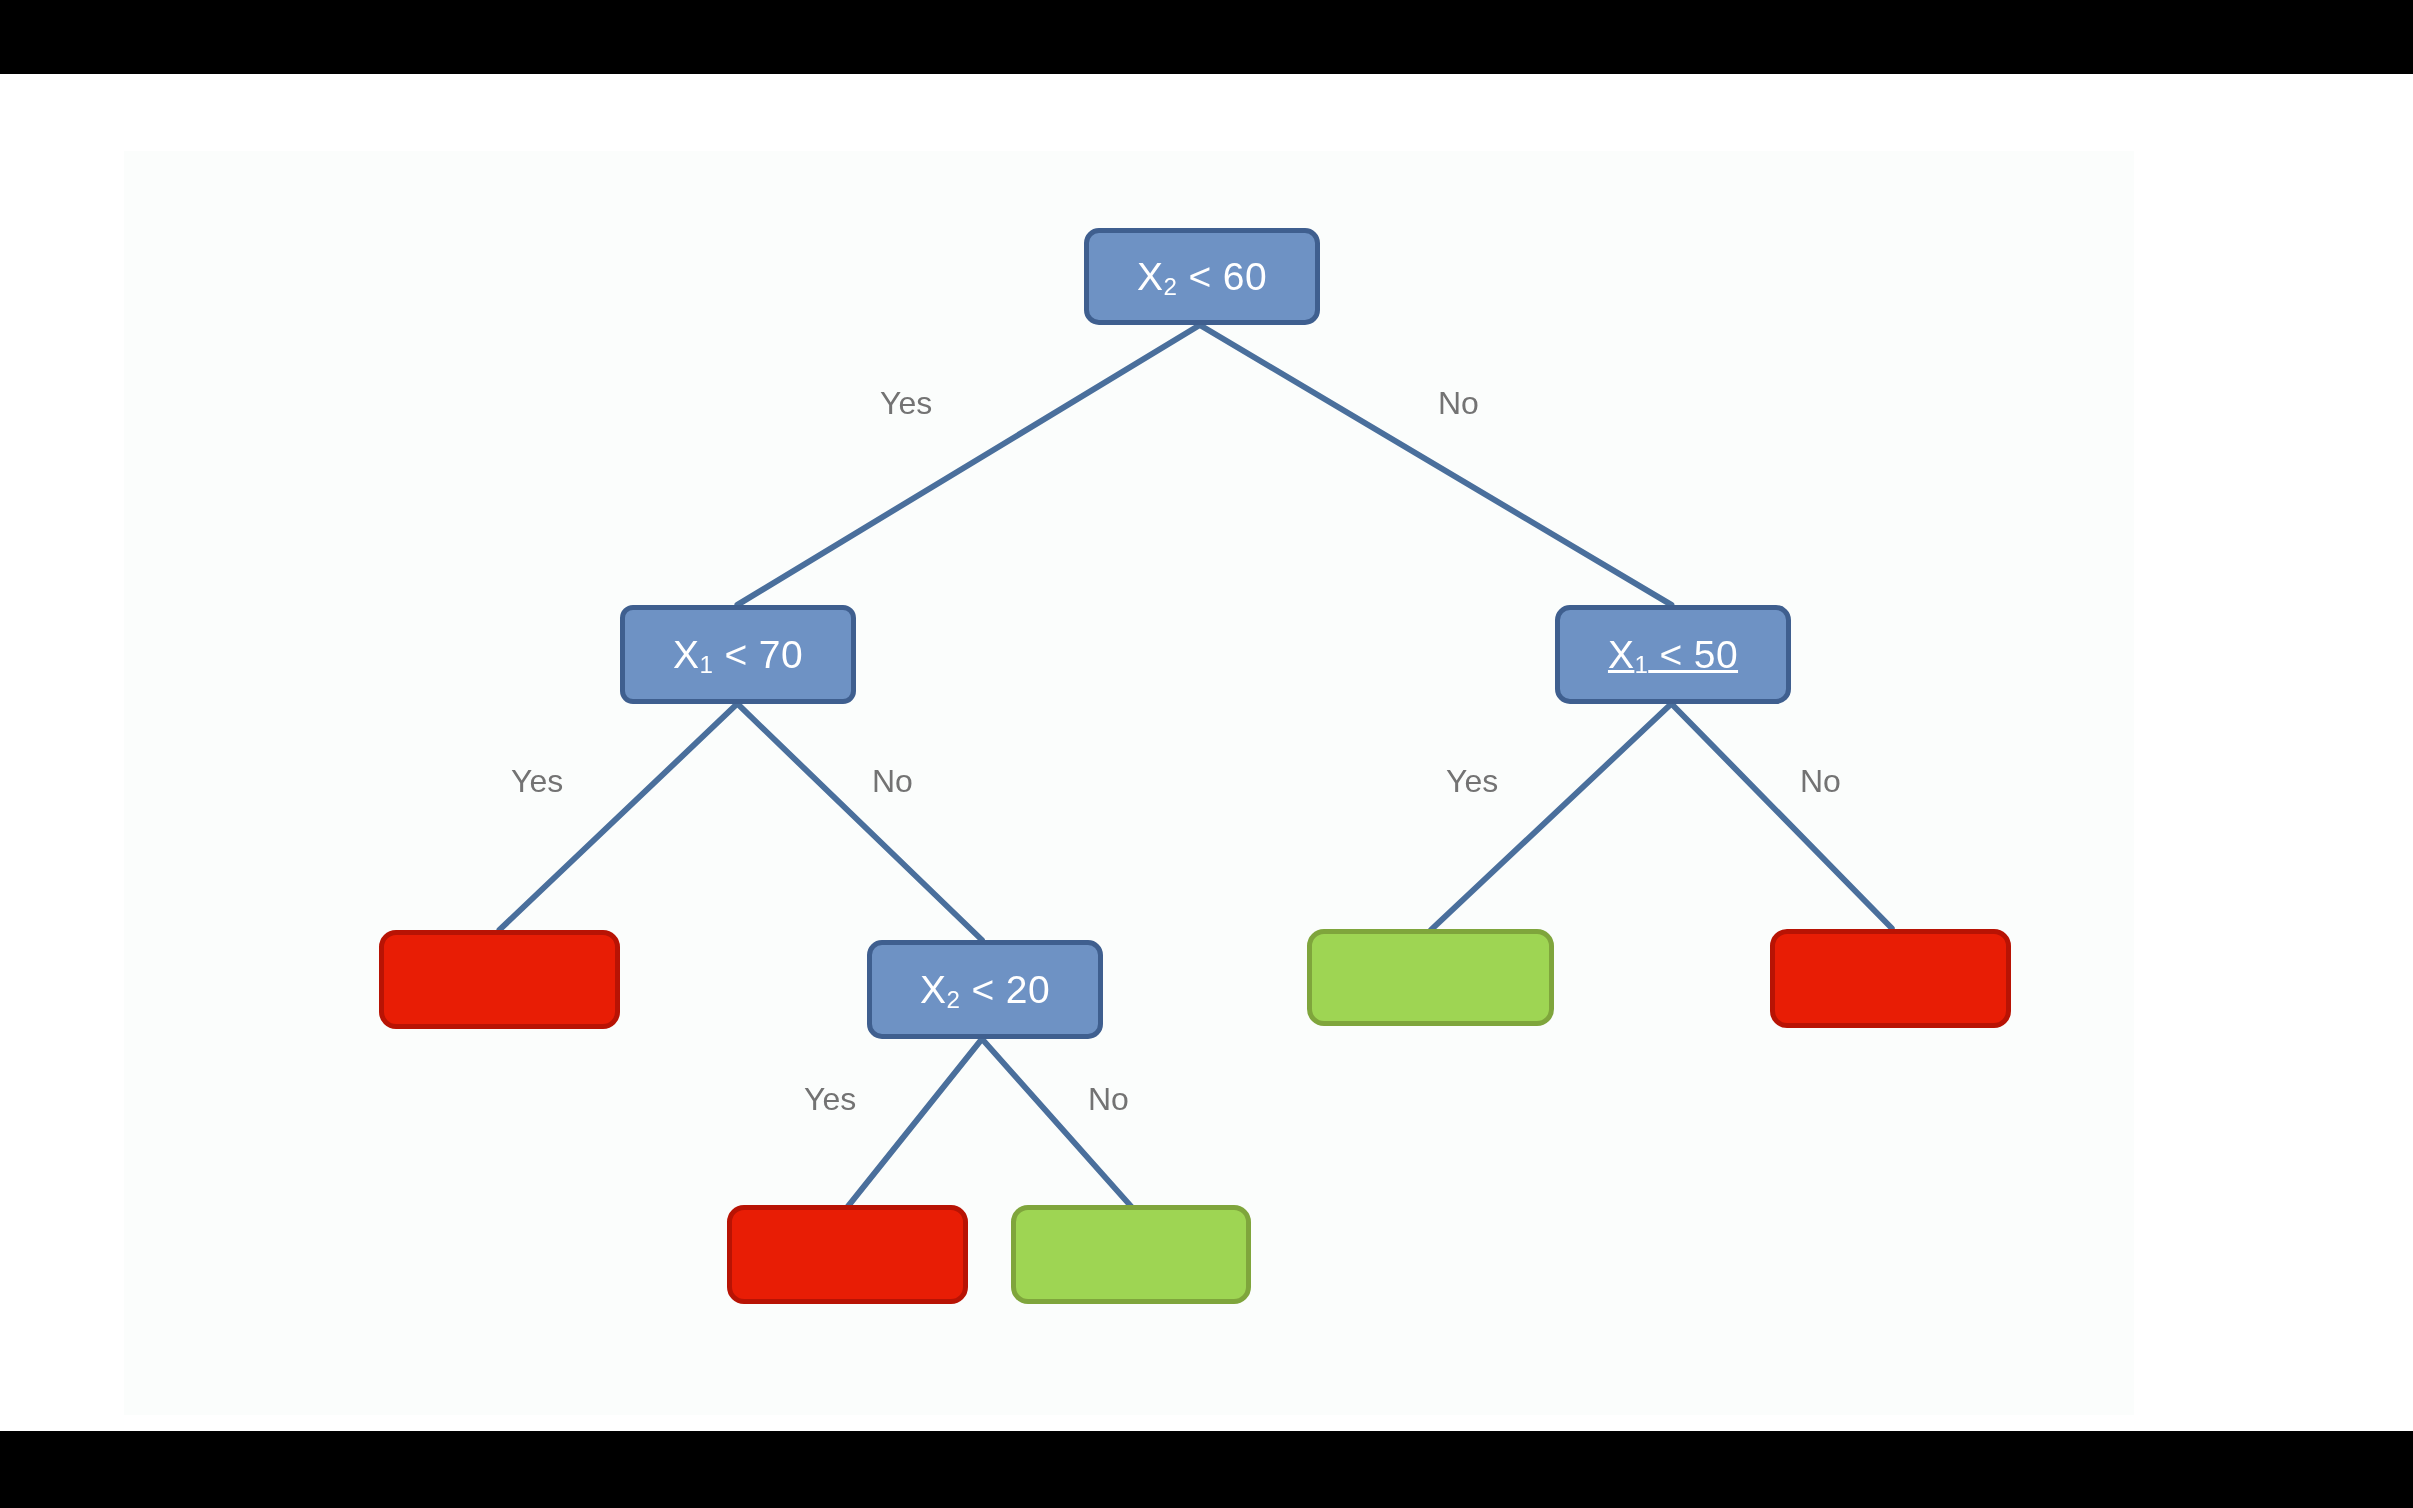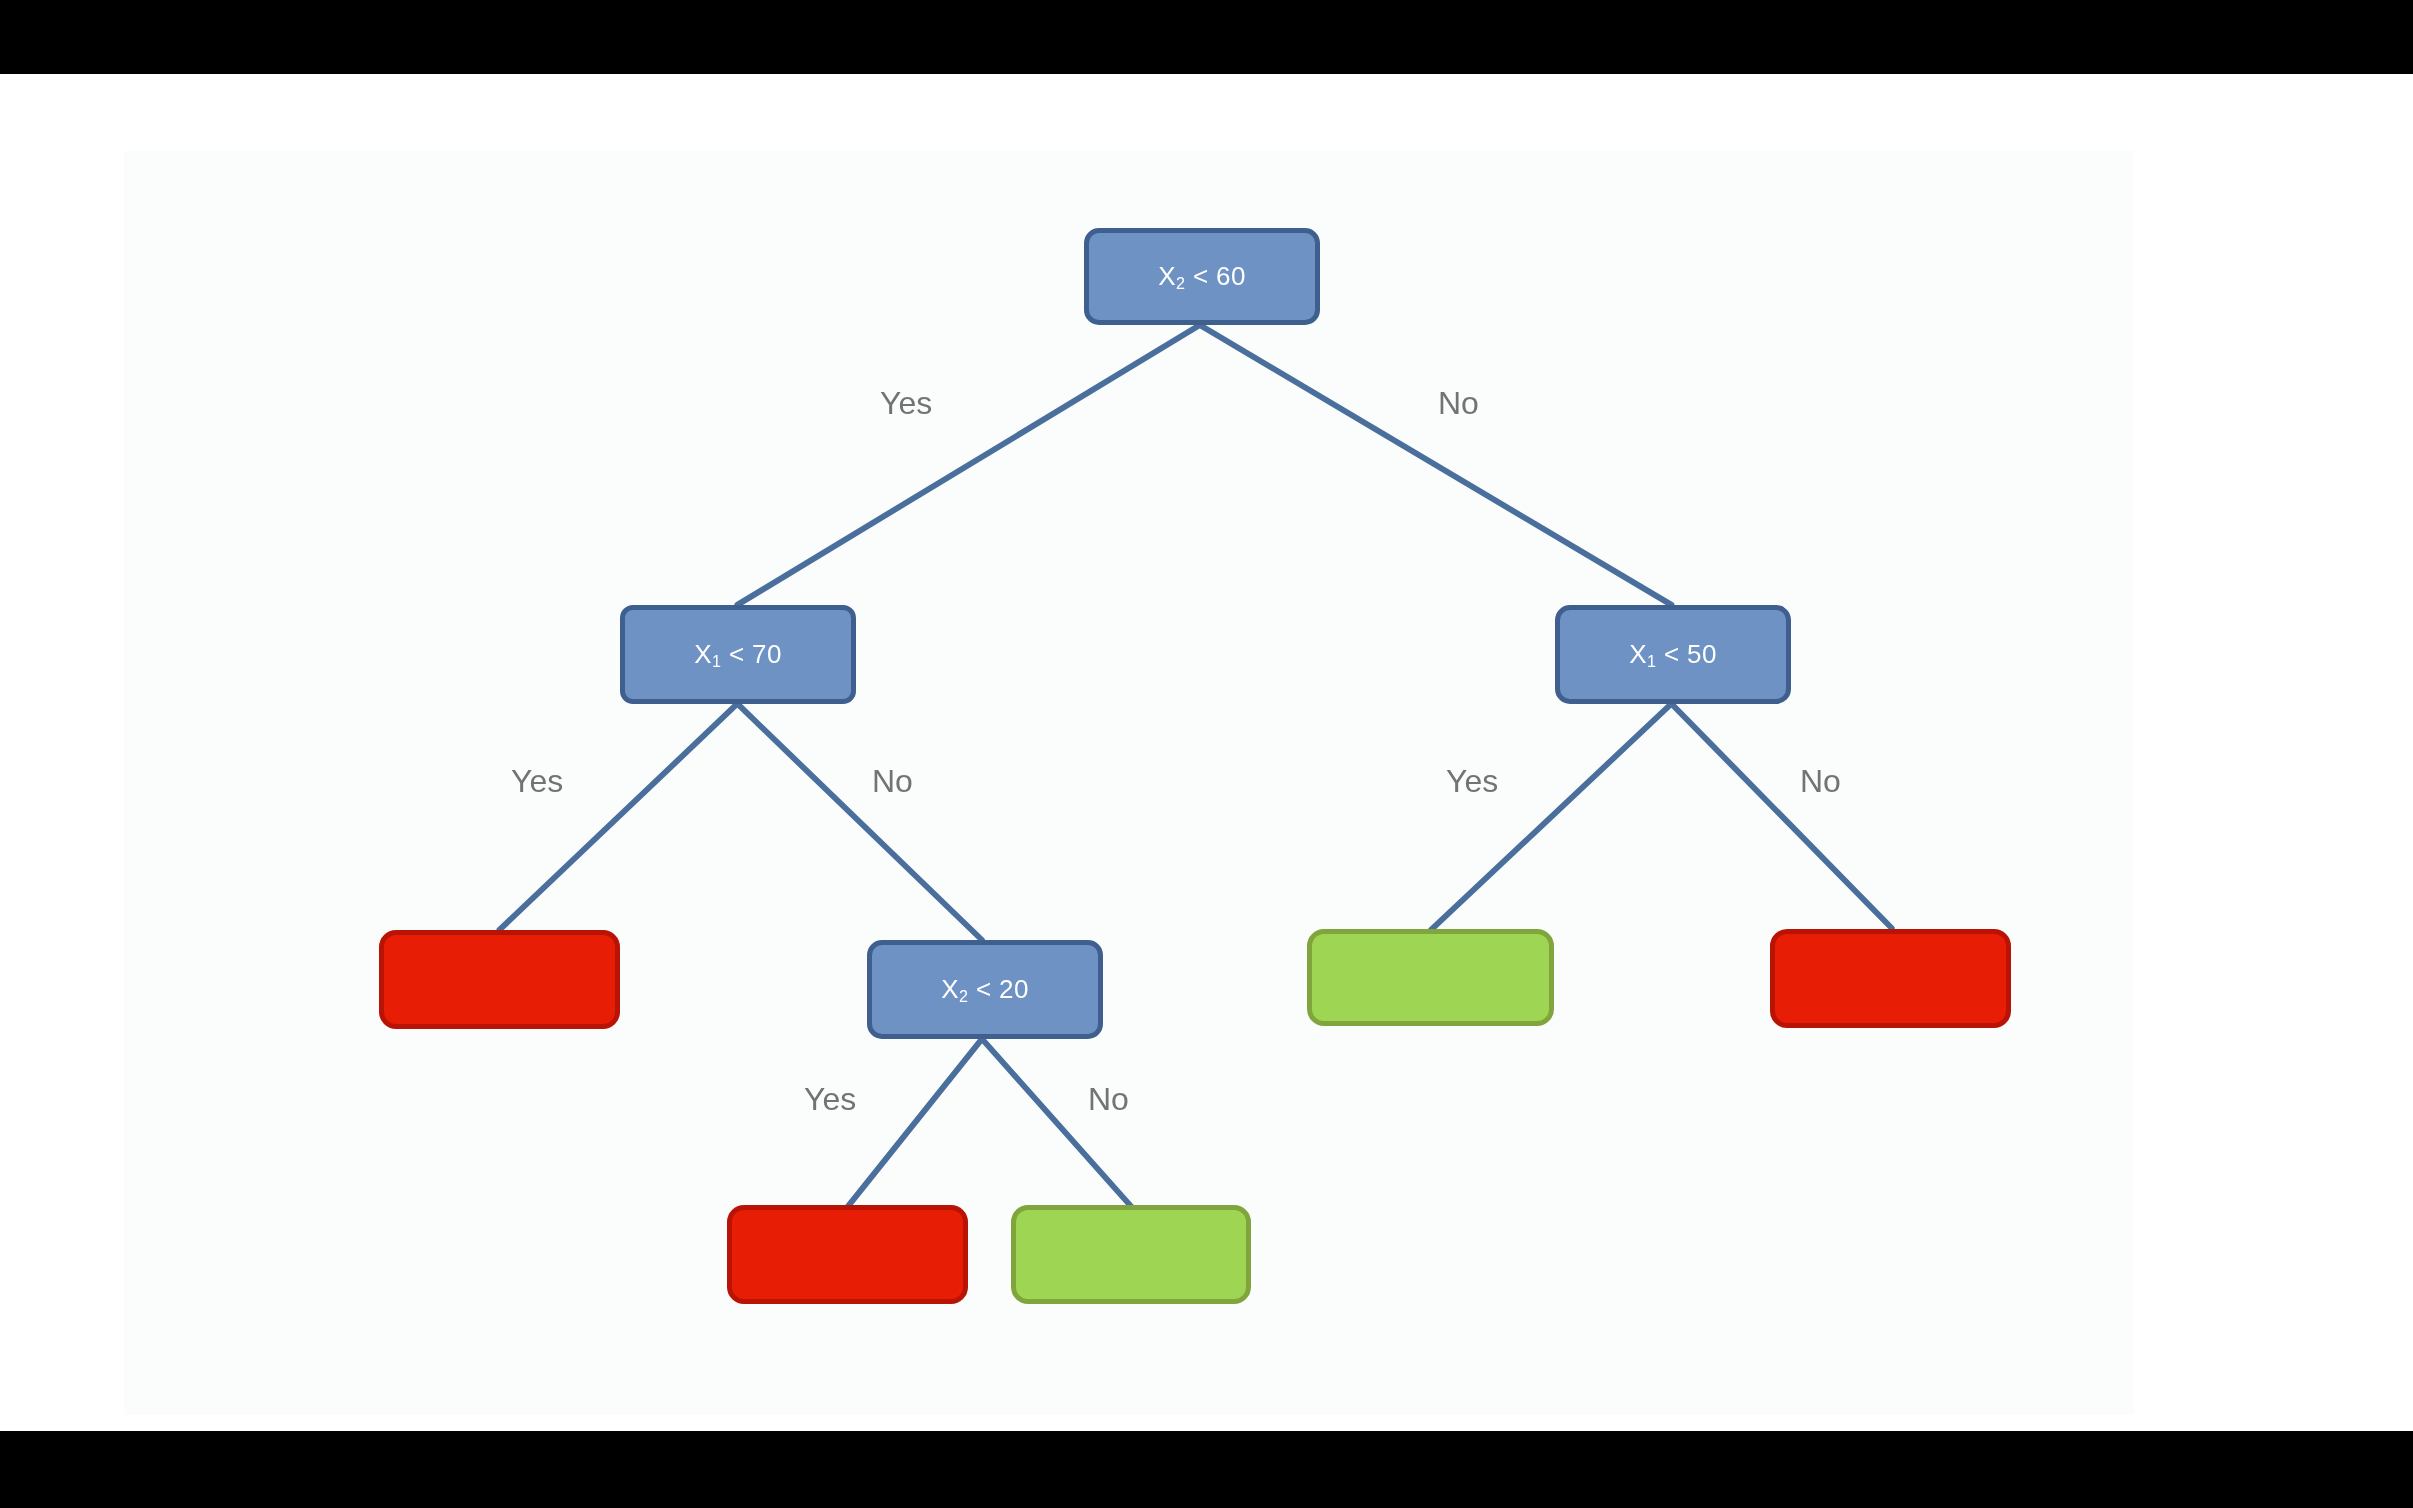--- a/index.html
+++ b/index.html
@@ -59,21 +59,21 @@
     box-sizing: border-box;
     border-radius: 15px;
     display: flex;
     align-items: center;
     justify-content: center;
   }
   .node.decision {
     background: #6e92c4;
     border: 5px solid #3f5f8f;
     color: #ffffff;
-    font-size: 26px;
+    font-size: 39px;
     letter-spacing: 0.4px;
   }
   .node.leaf-red {
     background: #e81d05;
     border: 5px solid #b81304;
     border-radius: 17px;
   }
   .node.leaf-green {
     background: #9ed553;
     border: 5px solid #7fa53c;
@@ -123,21 +123,21 @@
   </svg>
 
   <div class="node decision" style="left:1084px; top:228px; width:236px; height:97px;">
     <span class="node-label"><span>X</span><sub>2</sub><span> &lt; 60</span></span>
   </div>
 
   <div class="node decision" style="left:620px; top:605px; width:236px; height:99px;border-radius:13px;">
     <span class="node-label"><span>X</span><sub>1</sub><span> &lt; 70</span></span>
   </div>
 
-  <div class="node decision" style="left:1555px; top:605px; width:236px; height:99px;">
+  <div class="node decision" style="left:1555px; top:605px; width:236px; height:99px;text-decoration:underline;">
     <span class="node-label"><span>X</span><sub>1</sub><span> &lt; 50</span></span>
   </div>
 
   <div class="node decision" style="left:867px; top:940px; width:236px; height:99px;">
     <span class="node-label"><span>X</span><sub>2</sub><span> &lt; 20</span></span>
   </div>
 
   <div class="node leaf-red" style="left:379px; top:930px; width:241px; height:99px;"></div>
 
   <div class="node leaf-green" style="left:1307px; top:929px; width:247px; height:97px;"></div>

